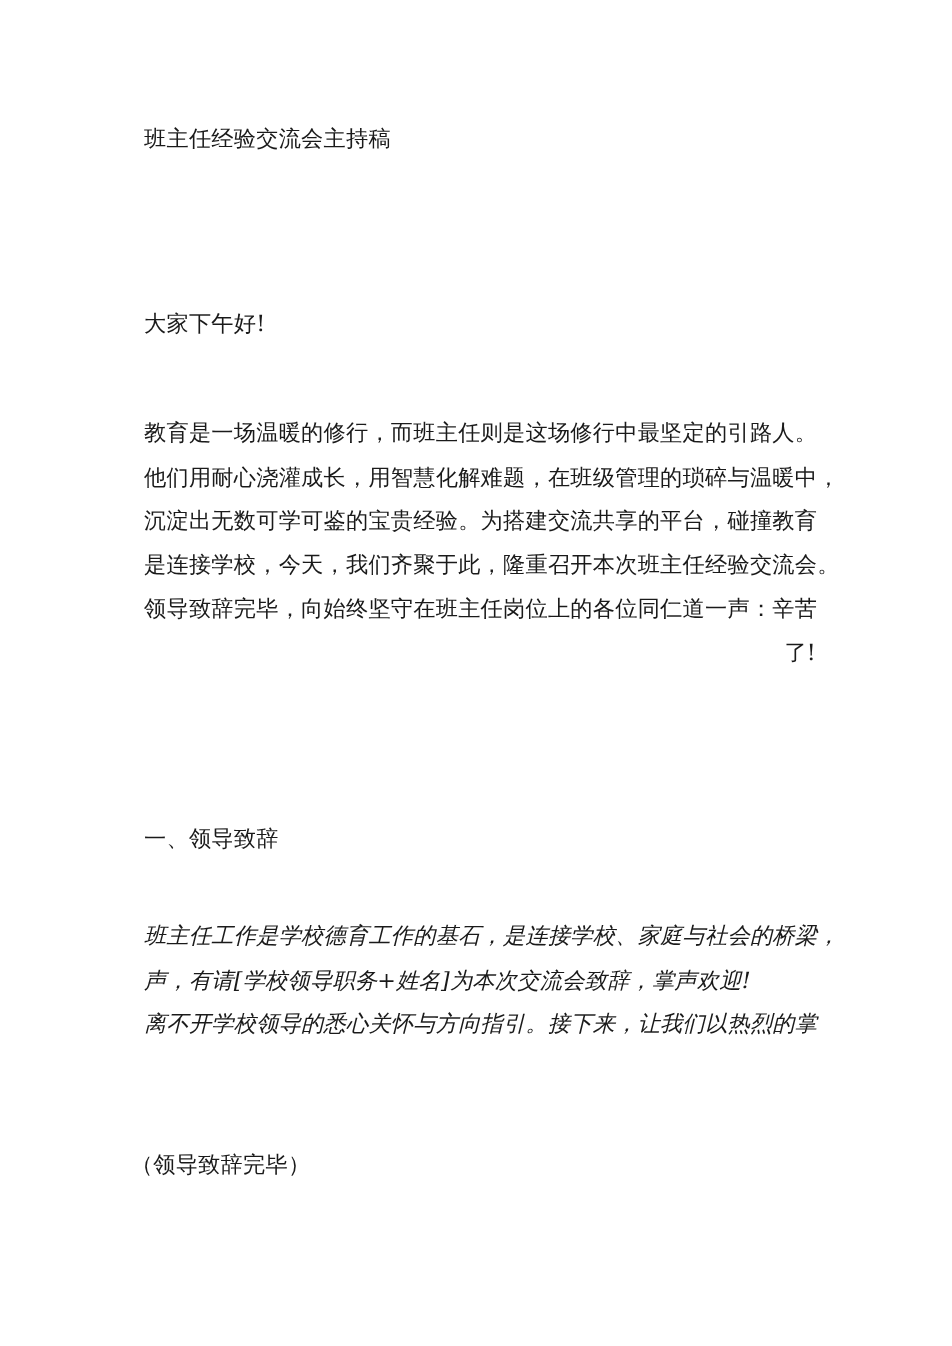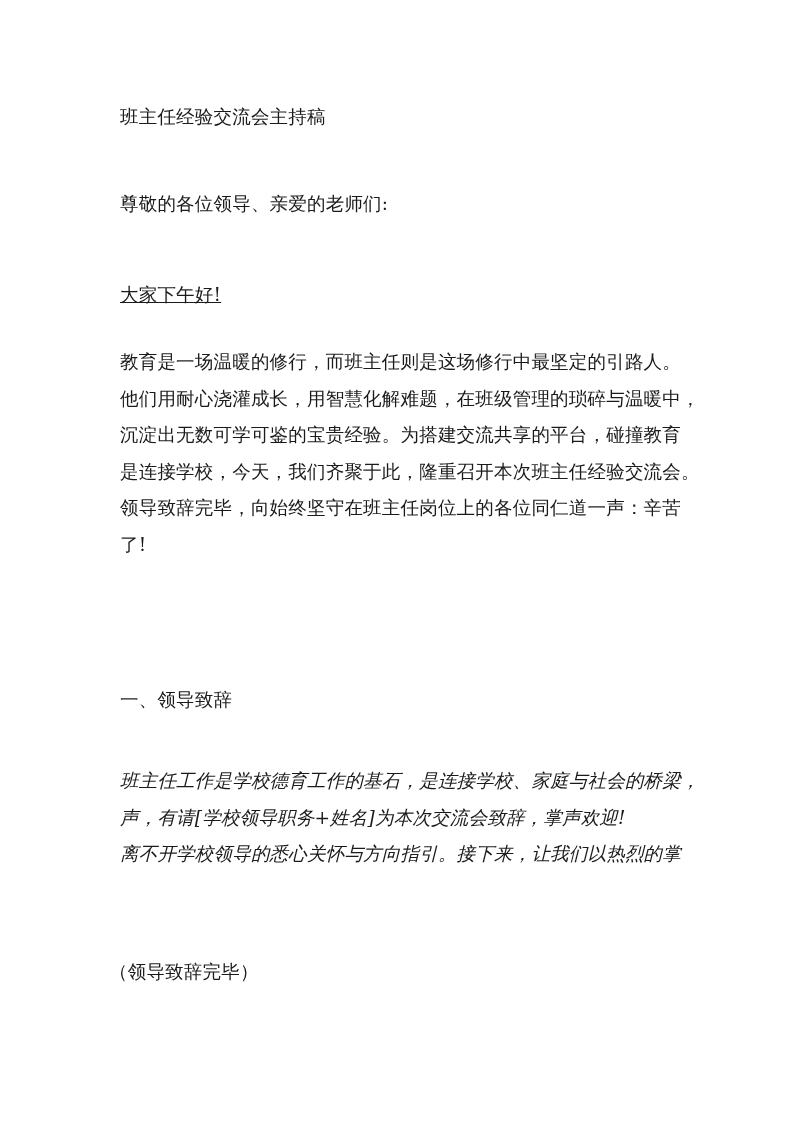--- a/index.html
+++ b/index.html
@@ -42,25 +42,24 @@
     letter-spacing: 0.2px;
   }
 </style>
 </head>
 <body>
 
 <div class="page">
 
   <div class="line" style="top:106px;">班主任经验交流会主持稿</div>
 
-  <div class="line" style="top:193px;">尊敬的各位领导、亲爱的老师们:</div>
 
-  <div class="line" style="top:284px;text-decoration:underline;">大家下午好!</div>
+  <div class="line" style="top:260px;">大家下午好!</div>
 
-  <div class="para" style="top:351px;">
+  <div class="para" style="top:351px;text-align:right;">
     <div class="pl">教育是一场温暖的修行，而班主任则是这场修行中最坚定的引路人。</div>
     <div class="pl">他们用耐心浇灌成长，用智慧化解难题，在班级管理的琐碎与温暖中，</div>
     <div class="pl">沉淀出无数可学可鉴的宝贵经验。为搭建交流共享的平台，碰撞教育</div>
     <div class="pl">是连接学校，今天，我们齐聚于此，隆重召开本次班主任经验交流会。</div>
     <div class="pl">领导致辞完毕，向始终坚守在班主任岗位上的各位同仁道一声：辛苦</div>
     <div class="pl">了!</div>
   </div>
 
   <div class="line" style="top:689px;">一、领导致辞</div>
 

